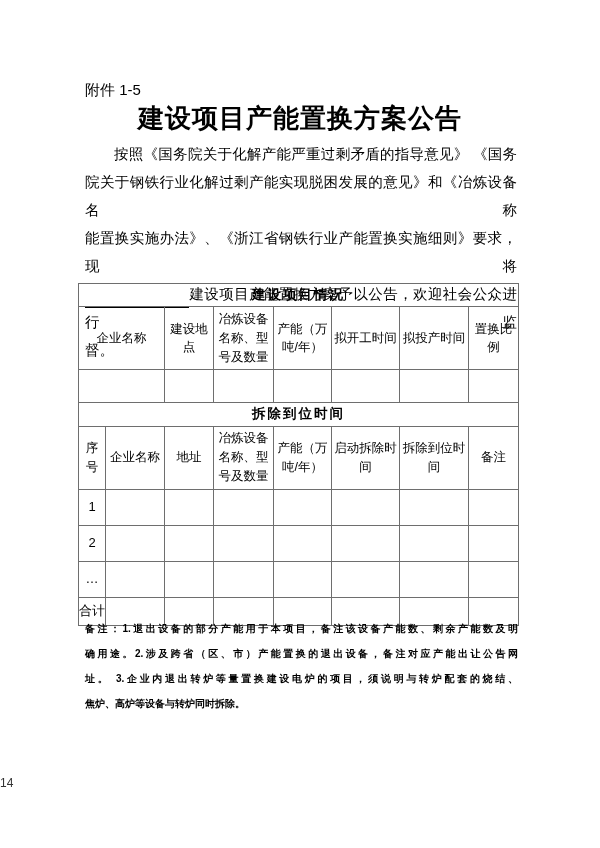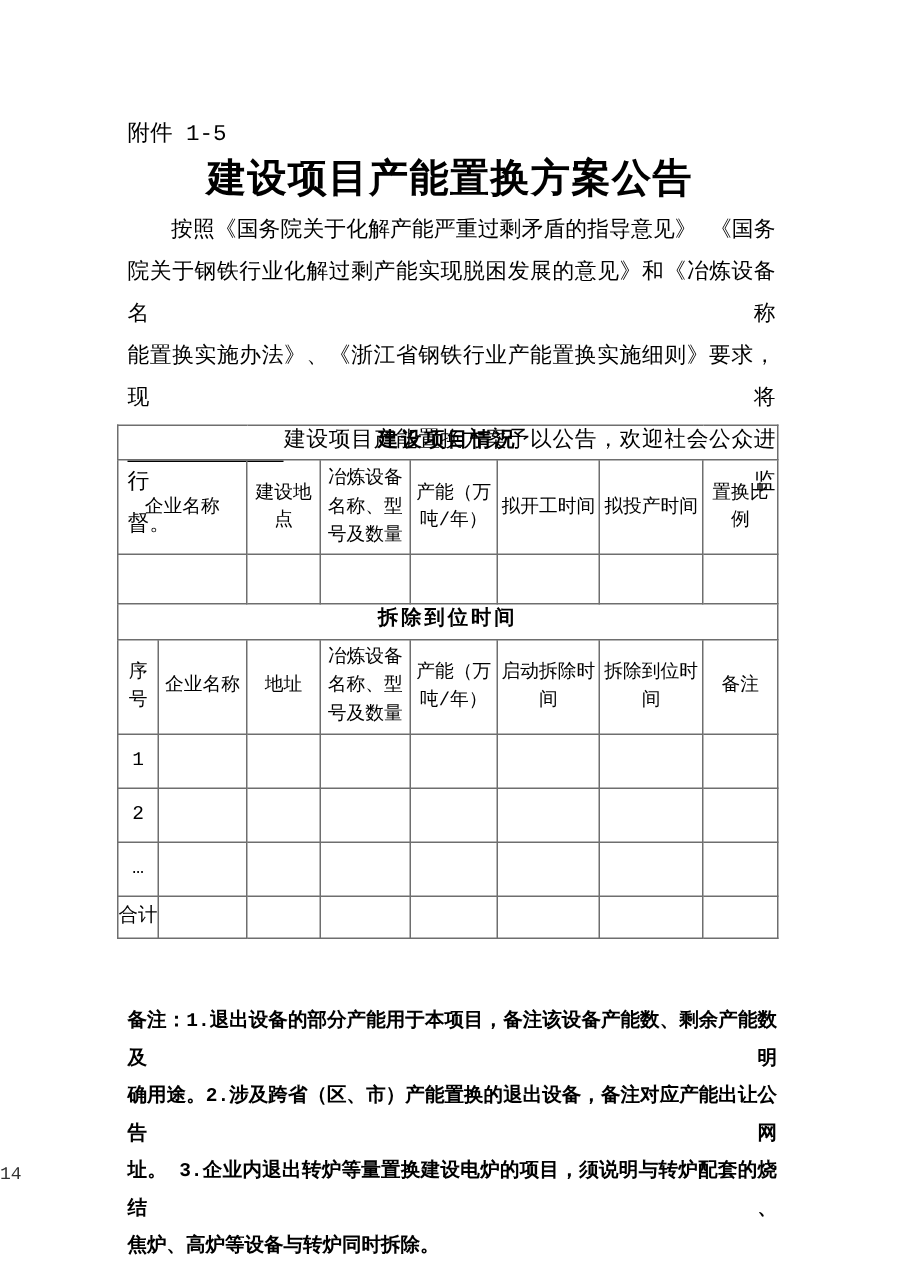--- a/index.html
+++ b/index.html
@@ -1,21 +1,21 @@
 <!DOCTYPE html>
 <html><head>
 <meta charset="utf-8">
 <style>
   html, body { margin:0; padding:0; background:#ffffff; }
   .page {
     position:relative;
     width:600px; height:848px;
     background:#ffffff;
     color:#000;
-    font-family:Liberation Mono, monospace;
+    font-family:Liberation Sans, sans-serif;
     overflow:hidden;
   }
   .attachment-label {
     position:absolute; left:85px; top:80px;
     font-size:15px; line-height:20px;
   }
   .doc-title {
     position:absolute; left:0; right:0; top:101px;
     text-align:center;
     font-size:26px; font-weight:bold; letter-spacing:1px;
@@ -46,22 +46,22 @@
   }
   tr.section-row { height:22px; }
   tr.section-row td { font-weight:bold; font-size:13.5px; letter-spacing:2px; }
   tr.cols-row { height:63px; }
   tr.blank-row { height:33px; }
   tr.data-row { height:36px; }
   tr.data-row td, tr.total-row td { font-size:13px; }
   tr.total-row { height:28px; }
   tr.total-row td.row-label { padding:1px 0; }
   .notes {
-    position:absolute; left:85px; top:668px; width:433px;
-    font-size:13px; line-height:25px; font-weight:bold;
+    position:absolute; left:85px; top:616px; width:433px;
+    font-size:10px; line-height:25px; font-weight:bold;
   }
   .notes .line { text-align:justify; text-align-last:justify; }
   .notes .line.last { text-align:left; text-align-last:auto; }
   .page-number {
     position:absolute; left:0; right:0; top:776px;
     font-size:12px; color:#333;
   }
 </style>
 </head>
 <body>

